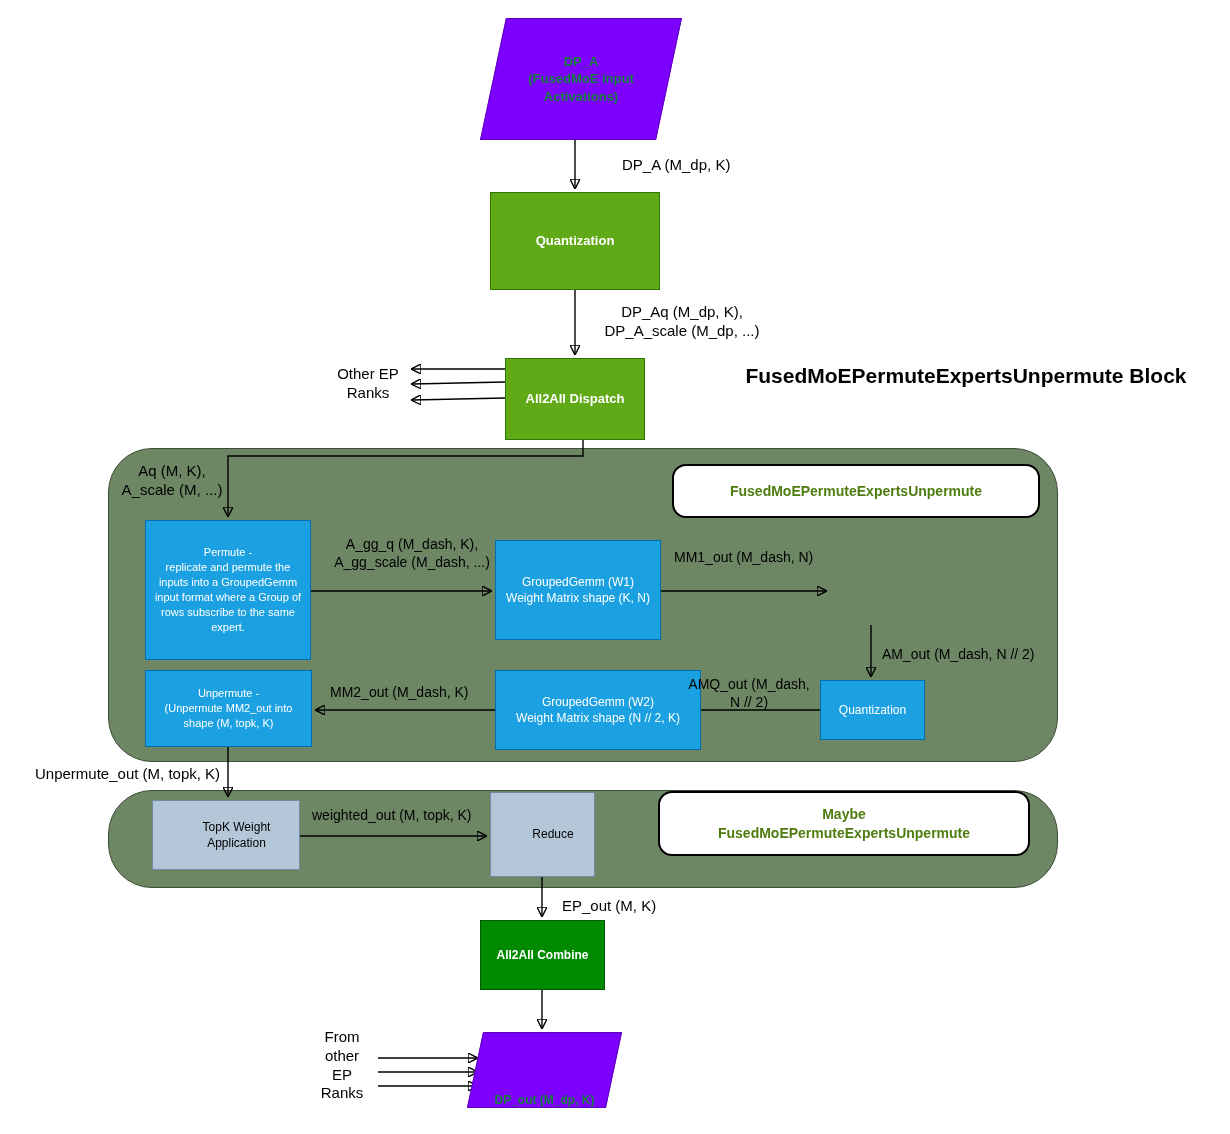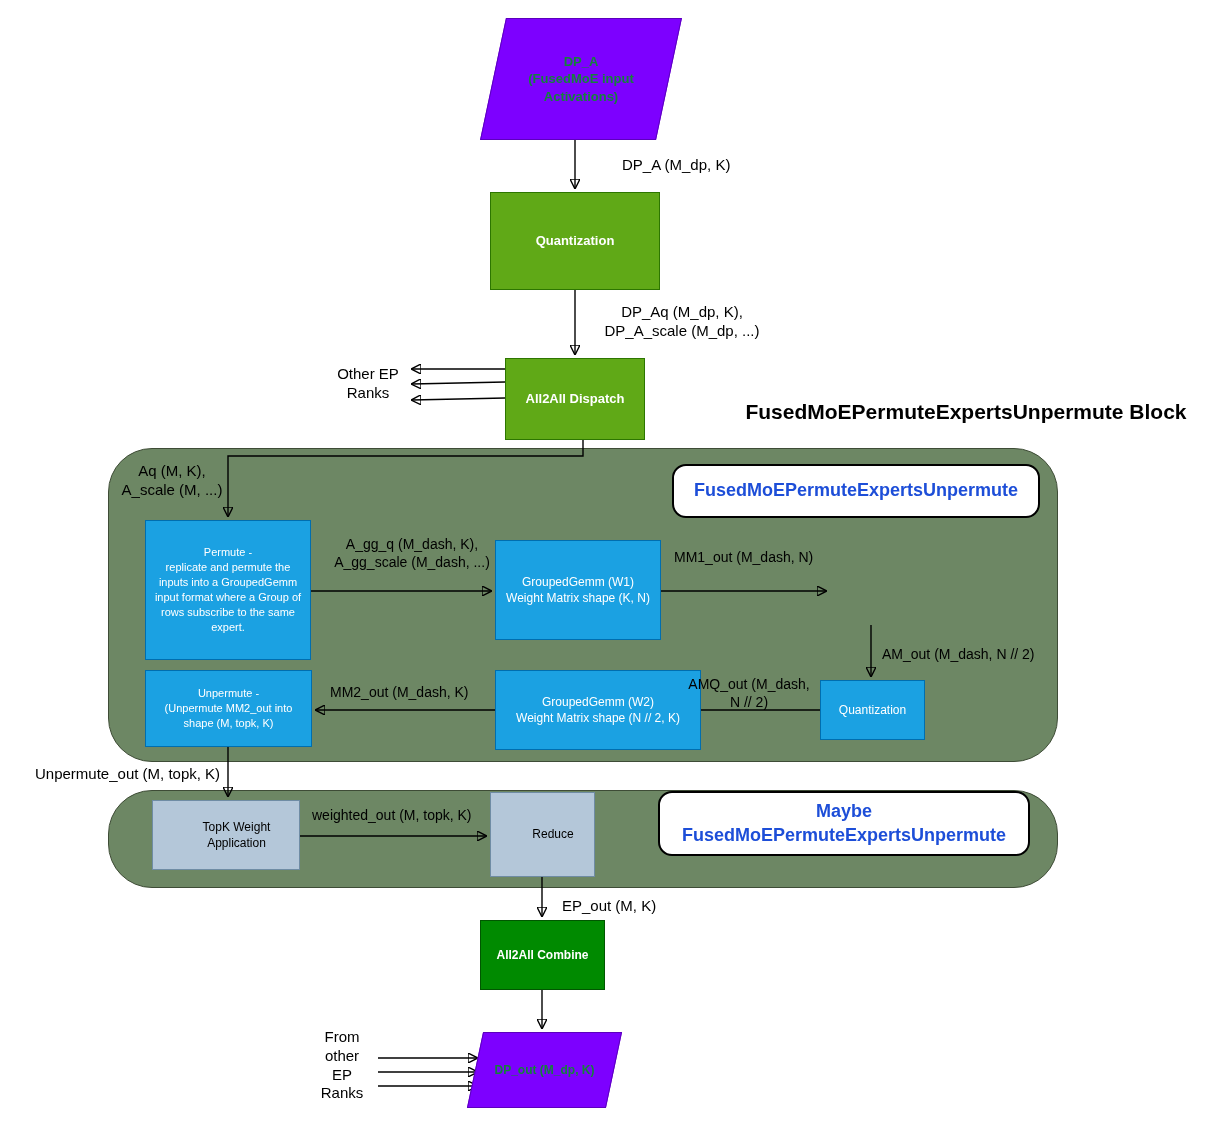--- a/index.html
+++ b/index.html
@@ -12,21 +12,21 @@
   svg.edges path { stroke:#000; stroke-width:1.4; fill:none; }
 
   .node { position:absolute; display:flex; align-items:center; justify-content:center; text-align:center; box-sizing:border-box; z-index:2; }
   .txt { white-space:pre-line; line-height:1.35; }
 
   .green  { background:var(--apple-green,#60a917); border:1px solid var(--apple-green-border,#2d7600); color:#fff; font-weight:bold; font-size:13px; }
   .blue   { background:var(--blue,#1ba1e2); border:1px solid var(--blue-border,#006eaf); color:#fff; font-size:12px; }
   .blue.small { font-size:11px; }
   .steel  { background:var(--steel,#b4c7d9); border:1px solid var(--steel-border,#6f8ca4); color:#000; font-size:12px;padding-left:21px; }
   .dgreen { background:var(--dark-green,#008a00); border:1px solid var(--dark-green-border,#005700); color:#fff; font-size:12px;font-weight:bold; }
-  .whitebox { background:#fff; border:2px solid #000; border-radius:14px; font-weight:bold; font-size:18px; color:#1d4ed8; }
+  .whitebox { background:#fff; border:2px solid #000; border-radius:14px; font-weight:bold; font-size:14px; color:#4d7c0f; }
   .whitebox .txt { line-height:1.3; }
 
   .para { position:absolute; display:flex; align-items:center; justify-content:center; text-align:center; z-index:2; color:#15803d; font-weight:bold; }
   .para .para-bg { position:absolute; left:0; top:0; right:0; bottom:0; background:var(--purple,#7d00ff); border:1px solid var(--purple-border,#5c00bd); transform:skewX(-12deg); }
   .para .txt { position:relative; z-index:1; }
   .para.big { font-size:13px; }
   .para.smalltxt { font-size:12px; }
 
   .elabel { position:absolute; z-index:2; font-size:15px; color:#000; white-space:pre-line; line-height:1.25; }
   .elabel.sm { font-size:14px; }
@@ -68,34 +68,34 @@
     <path d="M378 1086 L477 1086" marker-end="url(#arrow)"></path>
   </svg>
 
   <div class="para big" style="left:493px; top:18px; width:176px; height:122px;">
     <div class="para-bg"></div>
     <span class="txt">DP_A
 (FusedMoE input
 Activations)</span>
   </div>
 
-  <div class="para smalltxt" style="left:475px; top:1032px; width:139px; height:76px;">
+  <div class="para smalltxt" style="left:475px; top:1032px; width:139px; height:76px;align-items:flex-end;">
     <div class="para-bg"></div>
     <span class="txt">DP_out (M_dp, K)</span>
   </div>
 
   <div class="node green" style="left:490px; top:192px; width:170px; height:98px;">
     <span class="txt">Quantization</span>
   </div>
 
   <div class="node green" style="left:505px; top:358px; width:140px; height:82px;">
     <span class="txt">All2All Dispatch</span>
   </div>
 
-  <div class="blocktitle" style="left:733px; top:400px; width:466px;">FusedMoEPermuteExpertsUnpermute Block</div>
+  <div class="blocktitle" style="left:733px; top:364px; width:466px;">FusedMoEPermuteExpertsUnpermute Block</div>
 
   <div class="elabel center" style="left:330px; top:365px; width:76px;">Other EP
 Ranks</div>
 
   <div class="node whitebox" style="left:672px; top:464px; width:368px; height:54px;">
     <span class="txt">FusedMoEPermuteExpertsUnpermute</span>
   </div>
 
   <div class="node blue small" style="left:145px; top:520px; width:166px; height:140px; padding:18px 5px;">
     <span class="txt">Permute -

